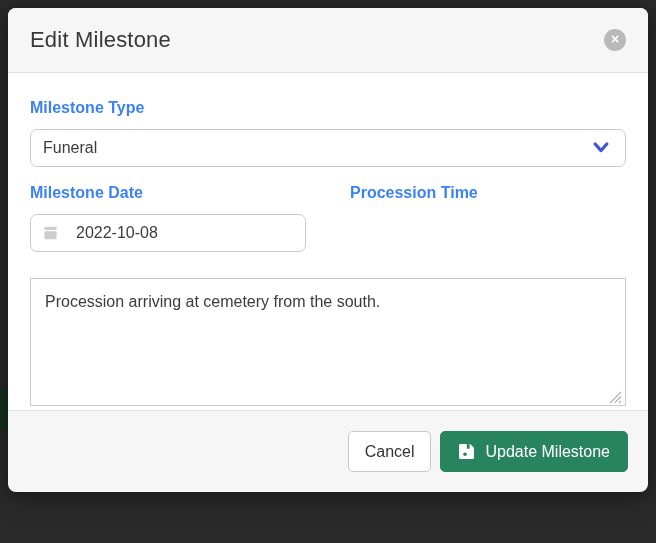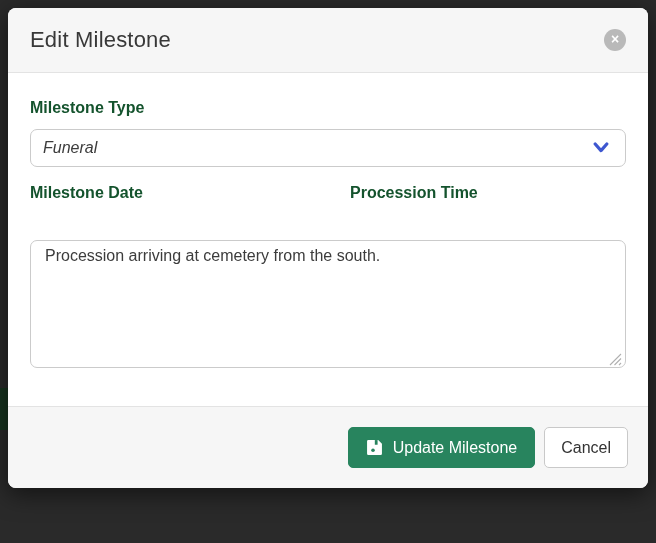--- a/index.html
+++ b/index.html
@@ -36,27 +36,27 @@
   }
   .close-btn{
     margin-left:auto; width:22px; height:22px; border-radius:50%;
     background:#b9b9b9; border:none; cursor:pointer;
     display:flex; align-items:center; justify-content:center;
     color:#ffffff; font-size:14px; font-weight:700; line-height:1;
     font-family:"Liberation Sans", sans-serif; padding-bottom:2px;
   }
   .modal-body{ padding:26px 22px 0 22px; flex:1 1 auto; }
   .field-label{
-    display:block; font-size:16px; font-weight:700; color:#14532d;
+    display:block; font-size:16px; font-weight:700; color:#3b82f6;
     margin-bottom:12px;
   }
   .select-box{
     height:38px; border:1px solid var(--border-gray); border-radius:7px;
     background:#fff; display:flex; align-items:center;
-    padding:0 16px 0 12px; margin-bottom:17px; cursor:pointer;font-style:italic;
+    padding:0 16px 0 12px; margin-bottom:17px; cursor:pointer;
   }
   .select-value{ font-size:16px; color:#3c3c3c; }
   .select-box .chev{ margin-left:auto; display:flex; }
   .two-col{
     display:grid; grid-template-columns:1fr 1fr; column-gap:44px;
     margin-bottom:26px;
   }
   .input-wrap{ position:relative; height:38px; }
   .input-wrap .lead-icon{
     position:absolute; left:13px; top:50%; transform:translateY(-50%);
@@ -67,21 +67,21 @@
     border-radius:7px; padding:0 30px 0 45px; font-size:16px; color:#3c3c3c;
     font-family:"Liberation Sans", sans-serif; background:#fff; outline:none;
   }
   .clear-btn{
     position:absolute; right:8px; top:50%; transform:translateY(-50%);
     background:none; border:none; cursor:pointer; display:flex; padding:3px;
   }
   .textarea-wrap{ position:relative; }
   textarea.desc{
     width:100%; height:128px; border:1px solid var(--border-gray);
-    border-radius:7px; padding:4px 14px; font-size:16px; color:#3c3c3c;
+    border-radius:0; padding:12px 14px; font-size:16px; color:#3c3c3c;
     font-family:"Liberation Sans", sans-serif; resize:none; outline:none;
     line-height:1.35;
   }
   .resize-grip{
     position:absolute; right:4px; bottom:6px; pointer-events:none; display:flex;
   }
   .modal-footer{
     flex:0 0 82px; height:82px; background:var(--panel-gray);
     border-top:1px solid var(--divider-gray); border-radius:0 0 8px 8px;
     display:flex; align-items:center; justify-content:flex-end;
@@ -123,44 +123,53 @@
       <span class="chev">
         <svg width="16" height="12" viewBox="0 0 16 12">
           <path d="M2.2 2 L8 8.6 L13.8 2" fill="none" stroke="#3e57d0" stroke-width="3.2" stroke-linecap="round" stroke-linejoin="round"></path>
         </svg>
       </span>
     </div>
 
     <div class="two-col">
       <div>
         <label class="field-label">Milestone Date</label>
+        <div class="input-wrap">
+          <span class="lead-icon">
+            <svg width="15" height="15" viewBox="0 0 16 16">
+              <rect x="1.5" y="1.2" width="13" height="3.6" rx="1" fill="#cdcdcd"></rect>
+              <rect x="1.5" y="6" width="13" height="8.6" rx="1.2" fill="#cdcdcd"></rect>
+            </svg>
+          </span>
+          <input class="text-input" type="text" value="2022-10-08" style="">
+        </div>
       </div>
       <div>
         <label class="field-label">Procession Time</label>
       </div>
     </div>
 
     <div class="textarea-wrap">
       <textarea class="desc" style="">Procession arriving at cemetery from the south.</textarea>
       <span class="resize-grip">
         <svg width="13" height="13" viewBox="0 0 13 13">
           <path d="M12 1 L1 12 M12 5.5 L5.5 12 M12 10 L10 12" stroke="#b0b0b0" stroke-width="1.1"></path>
         </svg>
       </span>
     </div>
 
   </div>
 
   <div class="modal-footer">
+    <button class="btn btn-cancel">
+      <span>Cancel</span>
+    </button>
     <button class="btn btn-success">
       <svg width="17" height="17" viewBox="0 0 16 16">
         <path d="M2.2 1 h9.3 L15 4.5 V13.8 A1.2 1.2 0 0 1 13.8 15 H2.2 A1.2 1.2 0 0 1 1 13.8 V2.2 A1.2 1.2 0 0 1 2.2 1 Z" fill="#ffffff"></path>
         <rect x="8.3" y="1" width="2.6" height="4.4" fill="#28845e"></rect>
         <circle cx="6.6" cy="10.6" r="1.7" fill="#28845e"></circle>
       </svg>
       <span>Update Milestone</span>
     </button>
-    <button class="btn btn-cancel">
-      <span>Cancel</span>
-    </button>
   </div>
 
 </div>
 
 </body></html>

